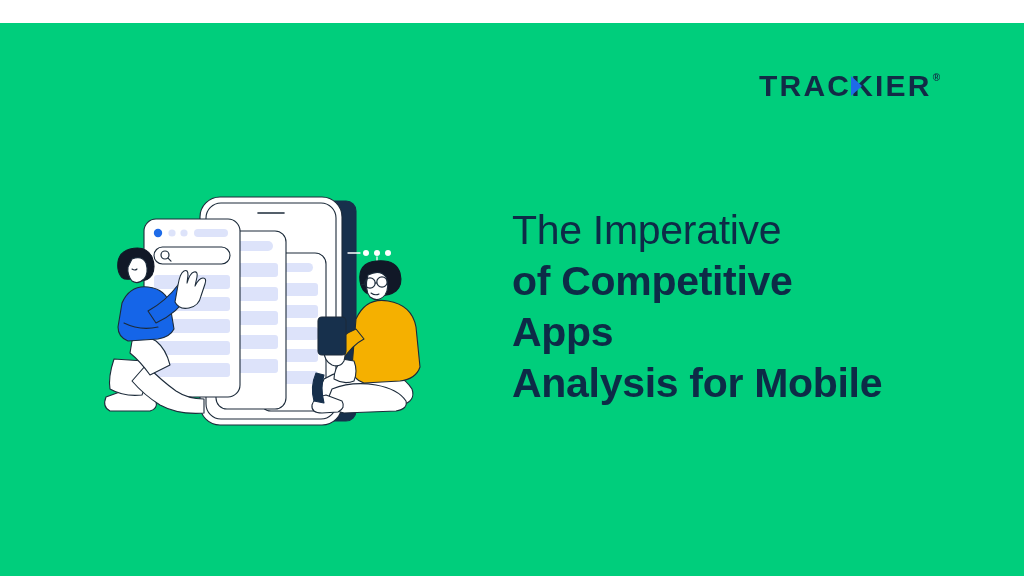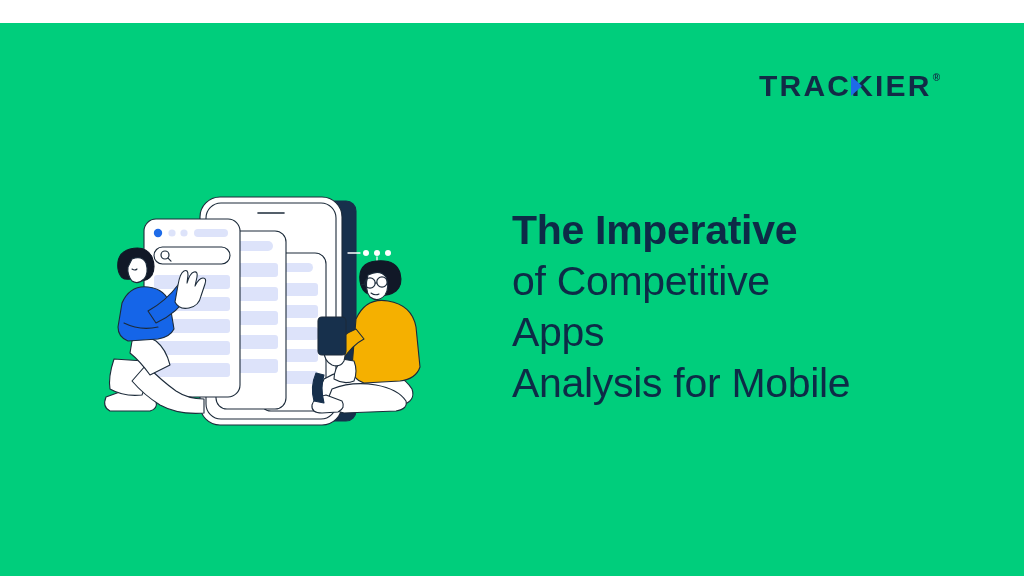--- a/index.html
+++ b/index.html
@@ -65,22 +65,22 @@
     top: 182px;
     width: 470px;
     color: #0D2B47;
   }
   .headline-line {
     font-size: 41px;
     line-height: 51px;
     letter-spacing: -0.3px;
     white-space: nowrap;
   }
-  .headline-line.light { font-weight: 700; }
-  .headline-line.bold  { font-weight: 400; }
+  .headline-line.light { font-weight: 400; }
+  .headline-line.bold  { font-weight: 700; }
 
   
   #illustration {
     position: absolute;
     left: 88px;
     top: 160px;
     width: 380px;
     height: 250px;
   }
   #illustration svg { display: block; }

